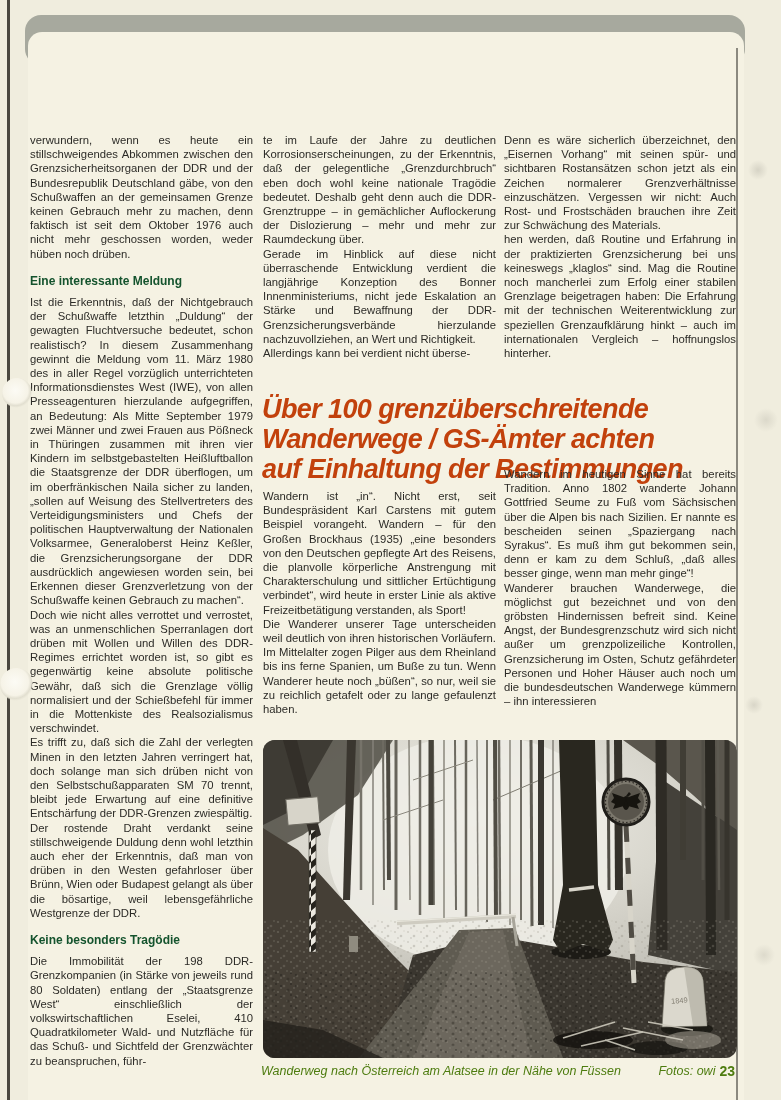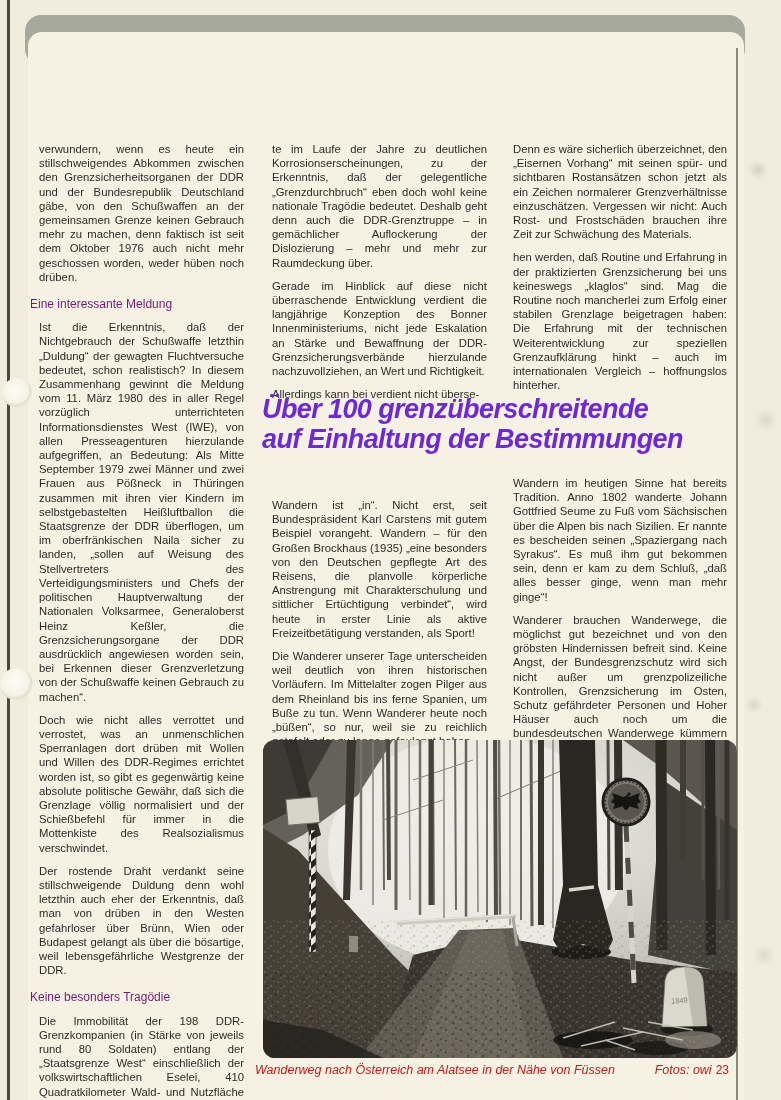--- a/index.html
+++ b/index.html
@@ -9,73 +9,75 @@
   .top-band{position:absolute;left:25px;top:15px;width:720px;height:50px;border-radius:16px;background:#a7a99e}
   .card{position:absolute;left:28px;top:32px;width:716px;height:1068px;border-radius:14px 14px 0 0;background:#f5f2e3}
   .right-rule{position:absolute;left:736px;top:48px;width:2px;height:1052px;background:#8b897f}
   .margin-noise{position:absolute;left:740px;top:0;width:41px;height:1100px;
     background:
       radial-gradient(circle at 18px 170px, rgba(110,108,98,.20), rgba(110,108,98,0) 10px),
       radial-gradient(circle at 26px 420px, rgba(110,108,98,.16), rgba(110,108,98,0) 12px),
       radial-gradient(circle at 14px 705px, rgba(110,108,98,.18), rgba(110,108,98,0) 9px),
       radial-gradient(circle at 24px 955px, rgba(110,108,98,.15), rgba(110,108,98,0) 11px)}
   .col{position:absolute;font-size:11.3px;line-height:14.2px;color:#2c2b27;text-align:justify;hyphens:auto;-webkit-hyphens:auto}
-  .col p{margin:9px}
-  .sub{font-size:12px;font-weight:normal;margin:13px 0 7px;text-align:left;color:#701a75}
+  .col p{margin:0}
+  .sub{font-size:12px;font-weight:bold;margin:13px 0 7px;text-align:left;color:#14532d}
   .col1{left:30px;top:133px;width:223px}
   .col2top{left:263px;top:133px;width:233px}
   .col3top{left:504px;top:133px;width:232px}
   .headline{position:absolute;left:262px;top:394px;width:476px;font-size:27px;line-height:30px;
-    font-weight:bold;font-style:italic;color:#6d28d9;letter-spacing:-0.6px}
+    font-weight:bold;font-style:italic;color:#c2410c;letter-spacing:-0.6px}
   .col2bot{left:263px;top:489px;width:233px}
   .col3bot{left:504px;top:467px;width:232px}
   .photo{position:absolute;left:263px;top:740px;width:474px;height:318px;margin:0;border-radius:12px;overflow:hidden;background:#b9b6ad}
-  .caption-row{position:absolute;left:255px;top:1063px;width:474px;display:flex;align-items:center;
-    font-style:italic;font-size:12.5px;color:#b91c1c}
+  .caption-row{position:absolute;left:261px;top:1063px;width:474px;display:flex;align-items:center;
+    font-style:italic;font-size:12.5px;color:#4d7c0f}
   .cap{flex:1}
   .credit{margin-right:4px}
-  .pagenum{font-style:normal;font-weight:normal;font-size:12px}
+  .pagenum{font-style:normal;font-weight:bold;font-size:14px}
   .hole{position:absolute;border-radius:50%;
     background:radial-gradient(circle at 45% 42%, #fcfbf5 0%, #f6f3e7 52%, #e2dfd0 63%, rgba(226,223,208,0) 72%)}
   .hole1{left:2px;top:378px;width:30px;height:30px}
   .hole2{left:0px;top:668px;width:33px;height:33px}
 </style>
 </head>
 <body>
 
 <div class="page">
   <div class="top-band"></div>
   <div class="card"></div>
   <div class="left-edge"></div>
   <div class="margin-noise"></div>
   <div class="right-rule"></div>
 
   <div class="col col1">
     <p>verwundern, wenn es heute ein stillschweigendes Abkommen zwischen den Grenzsicherheitsorganen der DDR und der Bundesrepublik Deutschland gäbe, von den Schußwaffen an der gemeinsamen Grenze keinen Gebrauch mehr zu machen, denn faktisch ist seit dem Oktober 1976 auch nicht mehr geschossen worden, weder hüben noch drüben.</p>
     <div class="sub">Eine interessante Meldung</div>
     <p>Ist die Erkenntnis, daß der Nichtgebrauch der Schußwaffe letzthin „Duldung“ der gewagten Fluchtversuche bedeutet, schon realistisch? In diesem Zusammenhang gewinnt die Meldung vom 11. März 1980 des in aller Regel vorzüglich unterrichteten Informationsdienstes West (IWE), von allen Presseagenturen hierzulande aufgegriffen, an Bedeutung: Als Mitte September 1979 zwei Männer und zwei Frauen aus Pößneck in Thüringen zusammen mit ihren vier Kindern im selbstgebastelten Heißluftballon die Staatsgrenze der DDR überflogen, um im oberfränkischen Naila sicher zu landen, „sollen auf Weisung des Stellvertreters des Verteidigungsministers und Chefs der politischen Hauptverwaltung der Nationalen Volksarmee, Generaloberst Heinz Keßler, die Grenzsicherungsorgane der DDR ausdrücklich angewiesen worden sein, bei Erkennen dieser Grenzverletzung von der Schußwaffe keinen Gebrauch zu machen“.</p>
     <p>Doch wie nicht alles verrottet und verrostet, was an unmenschlichen Sperranlagen dort drüben mit Wollen und Willen des DDR-Regimes errichtet worden ist, so gibt es gegenwärtig keine absolute politische Gewähr, daß sich die Grenzlage völlig normalisiert und der Schießbefehl für immer in die Mottenkiste des Realsozialismus verschwindet.</p>
+    <p>Es trifft zu, daß sich die Zahl der verlegten Minen in den letzten Jahren verringert hat, doch solange man sich drüben nicht von den Selbstschußapparaten SM 70 trennt, bleibt jede Erwartung auf eine definitive Entschärfung der DDR-Grenzen zwiespältig.</p>
     <p>Der rostende Draht verdankt seine stillschweigende Duldung denn wohl letzthin auch eher der Erkenntnis, daß man von drüben in den Westen gefahrloser über Brünn, Wien oder Budapest gelangt als über die bösartige, weil lebensgefährliche Westgrenze der DDR.</p>
     <div class="sub">Keine besonders Tragödie</div>
     <p>Die Immobilität der 198 DDR-Grenzkompanien (in Stärke von jeweils rund 80 Soldaten) entlang der „Staatsgrenze West“ einschließlich der volkswirtschaftlichen Eselei, 410 Quadratkilometer Wald- und Nutzfläche für das Schuß- und Sichtfeld der Grenzwächter zu beanspruchen, führ-</p>
   </div>
 
   <div class="col col2top">
     <p>te im Laufe der Jahre zu deutlichen Korrosionserscheinungen, zu der Erkenntnis, daß der gelegentliche „Grenzdurchbruch“ eben doch wohl keine nationale Tragödie bedeutet. Deshalb geht denn auch die DDR-Grenztruppe – in gemächlicher Auflockerung der Dislozierung – mehr und mehr zur Raumdeckung über.</p>
     <p>Gerade im Hinblick auf diese nicht überraschende Entwicklung verdient die langjährige Konzeption des Bonner Innenministeriums, nicht jede Eskalation an Stärke und Bewaffnung der DDR-Grenzsicherungsverbände hierzulande nachzuvollziehen, an Wert und Richtigkeit.</p>
     <p>Allerdings kann bei verdient nicht überse-</p>
   </div>
 
   <div class="col col3top">
     <p>Denn es wäre sicherlich überzeichnet, den „Eisernen Vorhang“ mit seinen spür- und sichtbaren Rostansätzen schon jetzt als ein Zeichen normalerer Grenzverhältnisse einzuschätzen. Vergessen wir nicht: Auch Rost- und Frostschäden brauchen ihre Zeit zur Schwächung des Materials.</p>
     <p>hen werden, daß Routine und Erfahrung in der praktizierten Grenzsicherung bei uns keineswegs „klaglos“ sind. Mag die Routine noch mancherlei zum Erfolg einer stabilen Grenzlage beigetragen haben: Die Erfahrung mit der technischen Weiterentwicklung zur speziellen Grenzaufklärung hinkt – auch im internationalen Vergleich – hoffnungslos hinterher.</p>
   </div>
 
   <div class="headline">
     <div>Über 100 grenzüberschreitende</div>
+    <div>Wanderwege / GS-Ämter achten</div>
     <div>auf Einhaltung der Bestimmungen</div>
   </div>
 
   <div class="col col2bot">
     <p>Wandern ist „in“. Nicht erst, seit Bundespräsident Karl Carstens mit gutem Beispiel vorangeht. Wandern – für den Großen Brockhaus (1935) „eine besonders von den Deutschen gepflegte Art des Reisens, die planvolle körperliche Anstrengung mit Charakterschulung und sittlicher Ertüchtigung verbindet“, wird heute in erster Linie als aktive Freizeitbetätigung verstanden, als Sport!</p>
     <p>Die Wanderer unserer Tage unterscheiden weil deutlich von ihren historischen Vorläufern. Im Mittelalter zogen Pilger aus dem Rheinland bis ins ferne Spanien, um Buße zu tun. Wenn Wanderer heute noch „büßen“, so nur, weil sie zu reichlich getafelt oder zu lange gefaulenzt haben.</p>
   </div>
 
   <div class="col col3bot">
     <p>Wandern im heutigen Sinne hat bereits Tradition. Anno 1802 wanderte Johann Gottfried Seume zu Fuß vom Sächsischen über die Alpen bis nach Sizilien. Er nannte es bescheiden seinen „Spaziergang nach Syrakus“. Es muß ihm gut bekommen sein, denn er kam zu dem Schluß, „daß alles besser ginge, wenn man mehr ginge“!</p>

